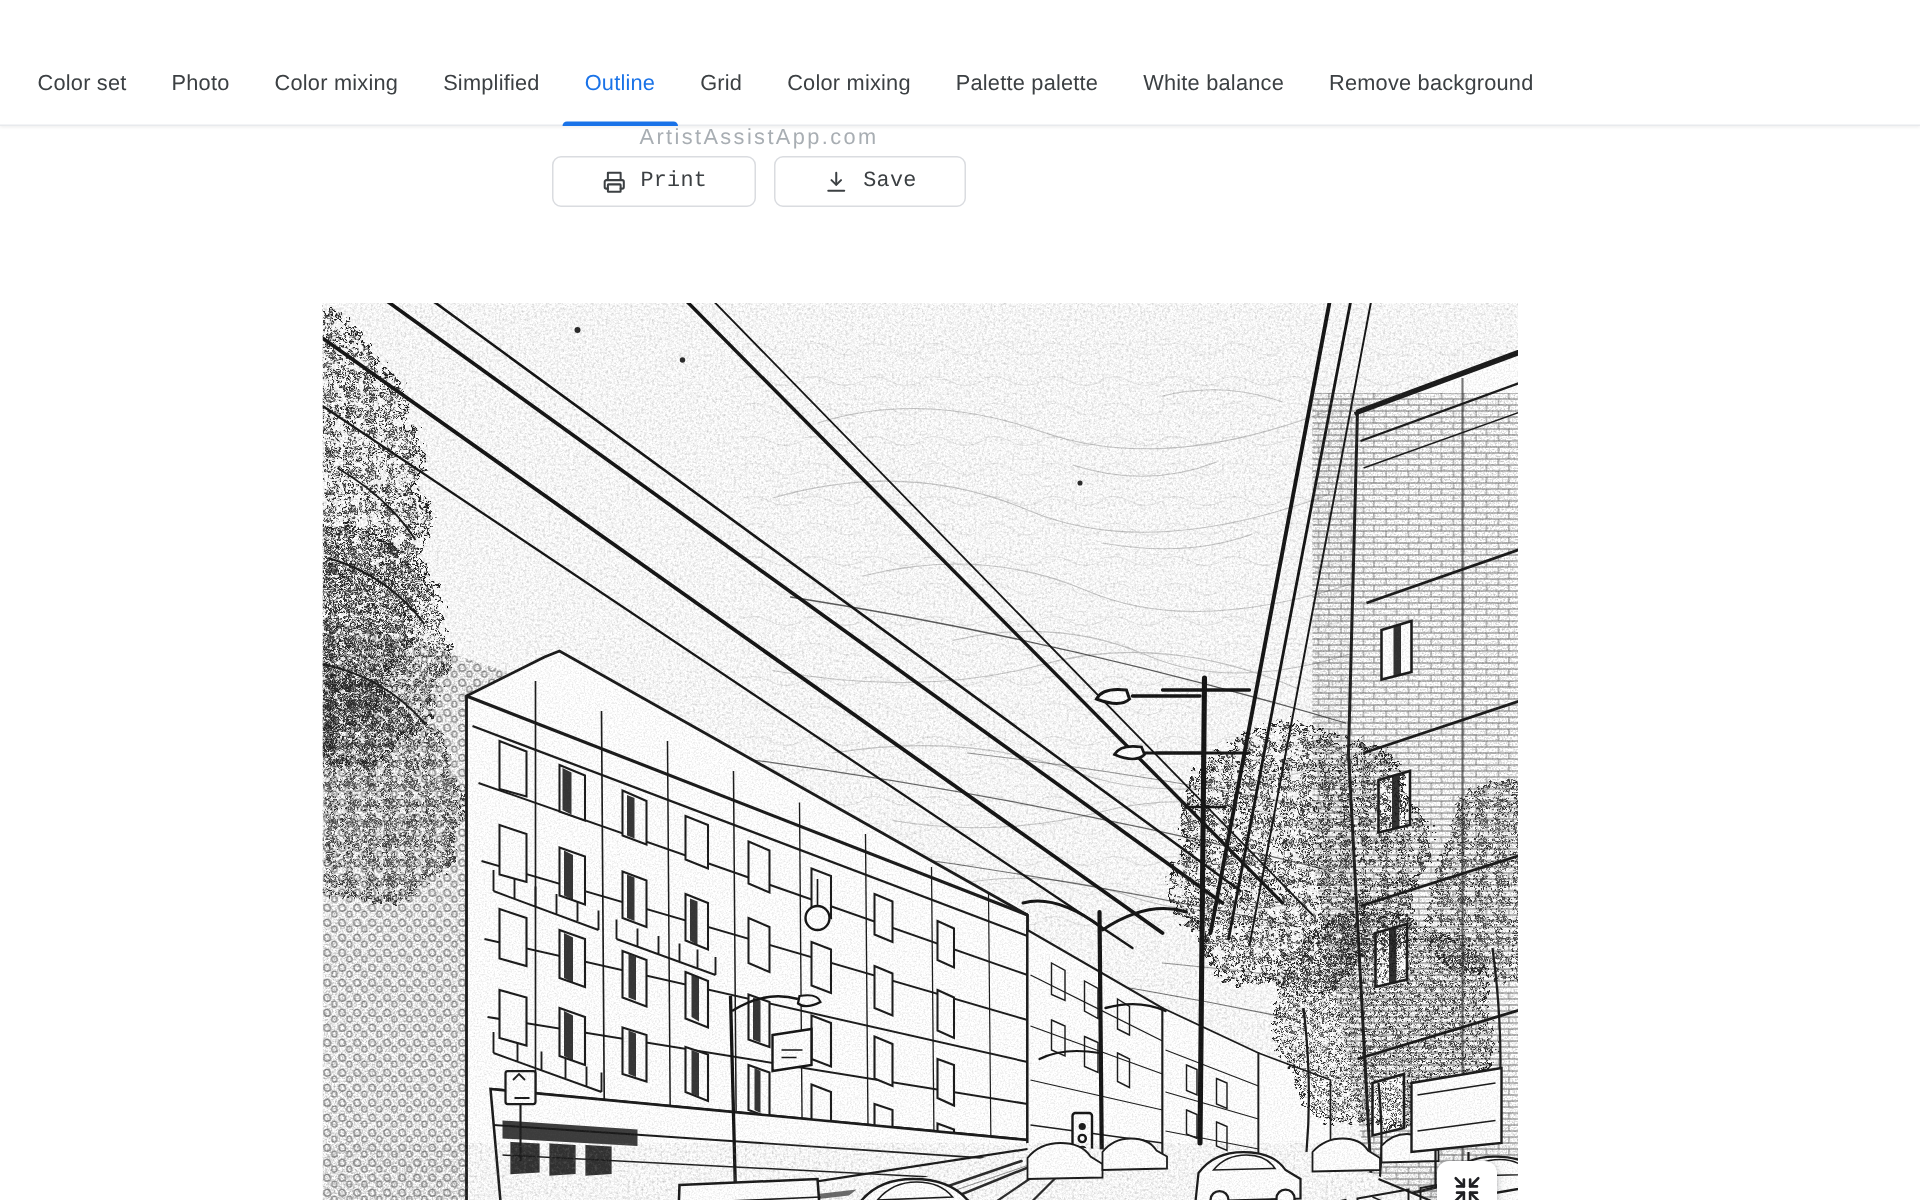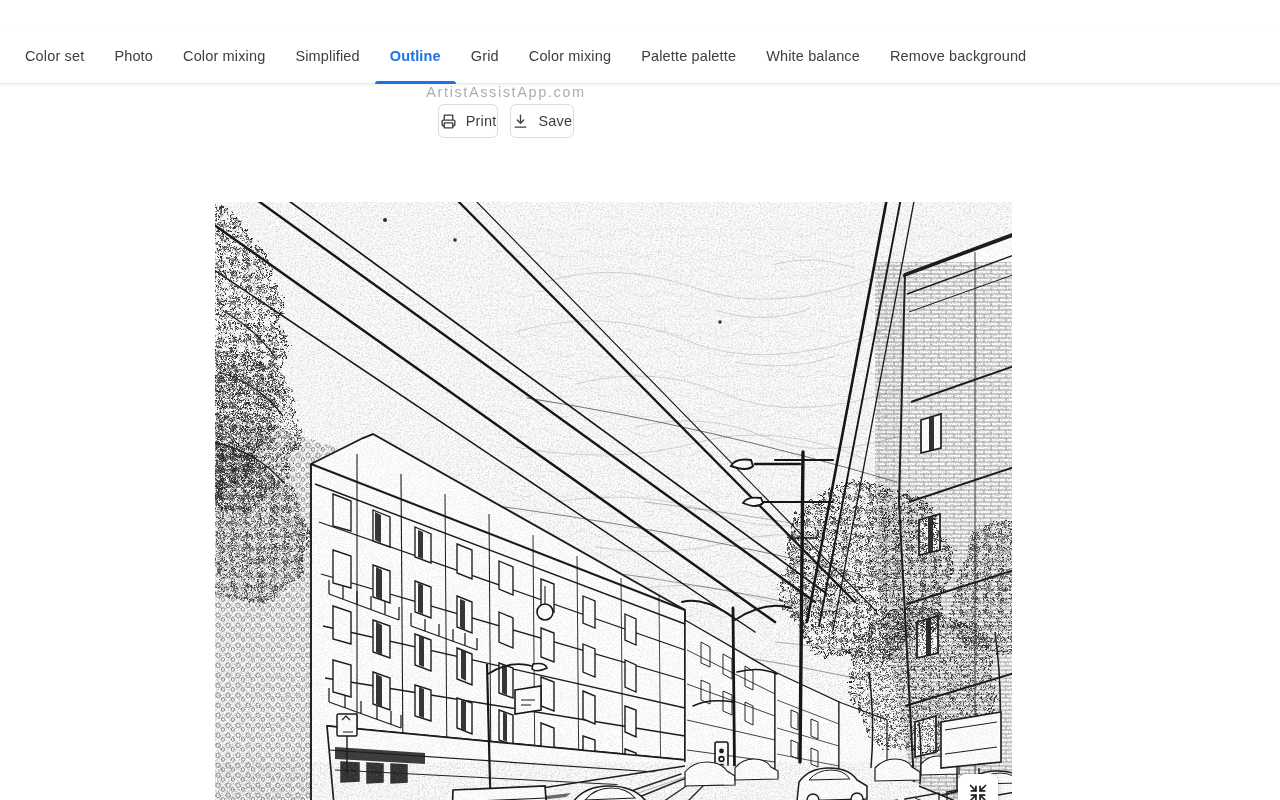--- a/index.html
+++ b/index.html
@@ -33,21 +33,21 @@
     display: flex;
     align-items: center;
     padding: 0 15px;
     font-size: 14.5px;
     color: #3c4043;
     letter-spacing: .15px;
     white-space: nowrap;
     cursor: pointer;
     user-select: none;
   }
-  .tab.active { color: #1a73e8; font-weight: 700; }
+  .tab.active { color: #1a73e8; font-weight: 400; }
   .tab.active::after {
     content: "";
     position: absolute;
     left: 0; right: 0; bottom: 0;
     height: 3px;
     background: #1a73e8;
     border-radius: 3px 3px 0 0;
   }
 
   
@@ -78,27 +78,27 @@
     display: flex;
     justify-content: center;
     gap: 12px;
     z-index: 21;
   }
   .btn {
     display: inline-flex;
     align-items: center;
     gap: 9px;
     height: 34px;
-    padding: 0 1px;
+    padding: 0 32px;
     border: 1px solid #dadce0;
     border-radius: 6px;
     background: #ffffff;
     color: #3c4043;
     font-size: 14.5px;
-    font-family: Liberation Sans, sans-serif;
+    font-family: Liberation Mono, monospace;
     letter-spacing: .2px;
     cursor: pointer;
     line-height: 1;
   }
   .btn svg { display: block; }
 
   
   .art-wrap {
     position: absolute;
     left: 215px;

